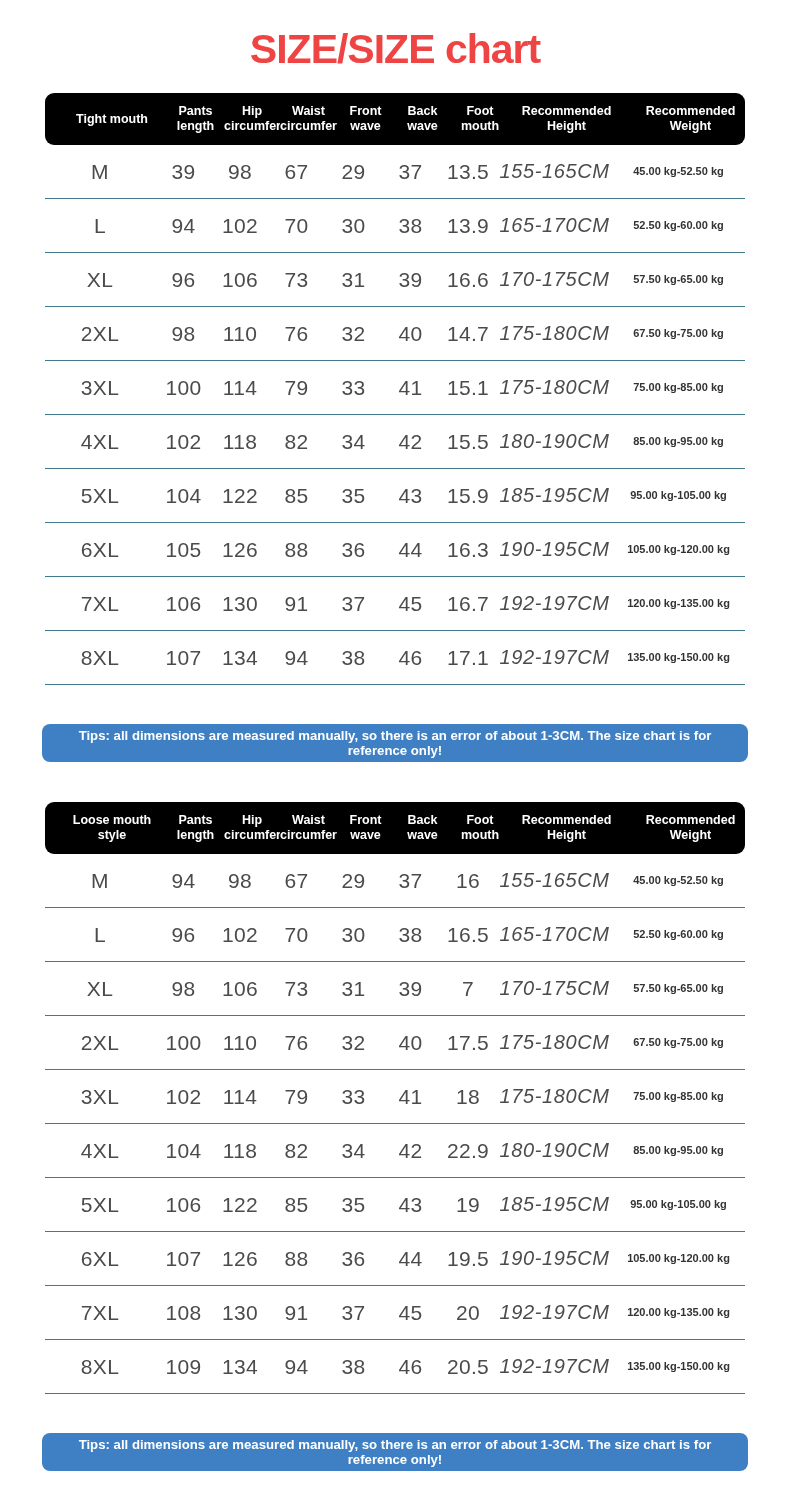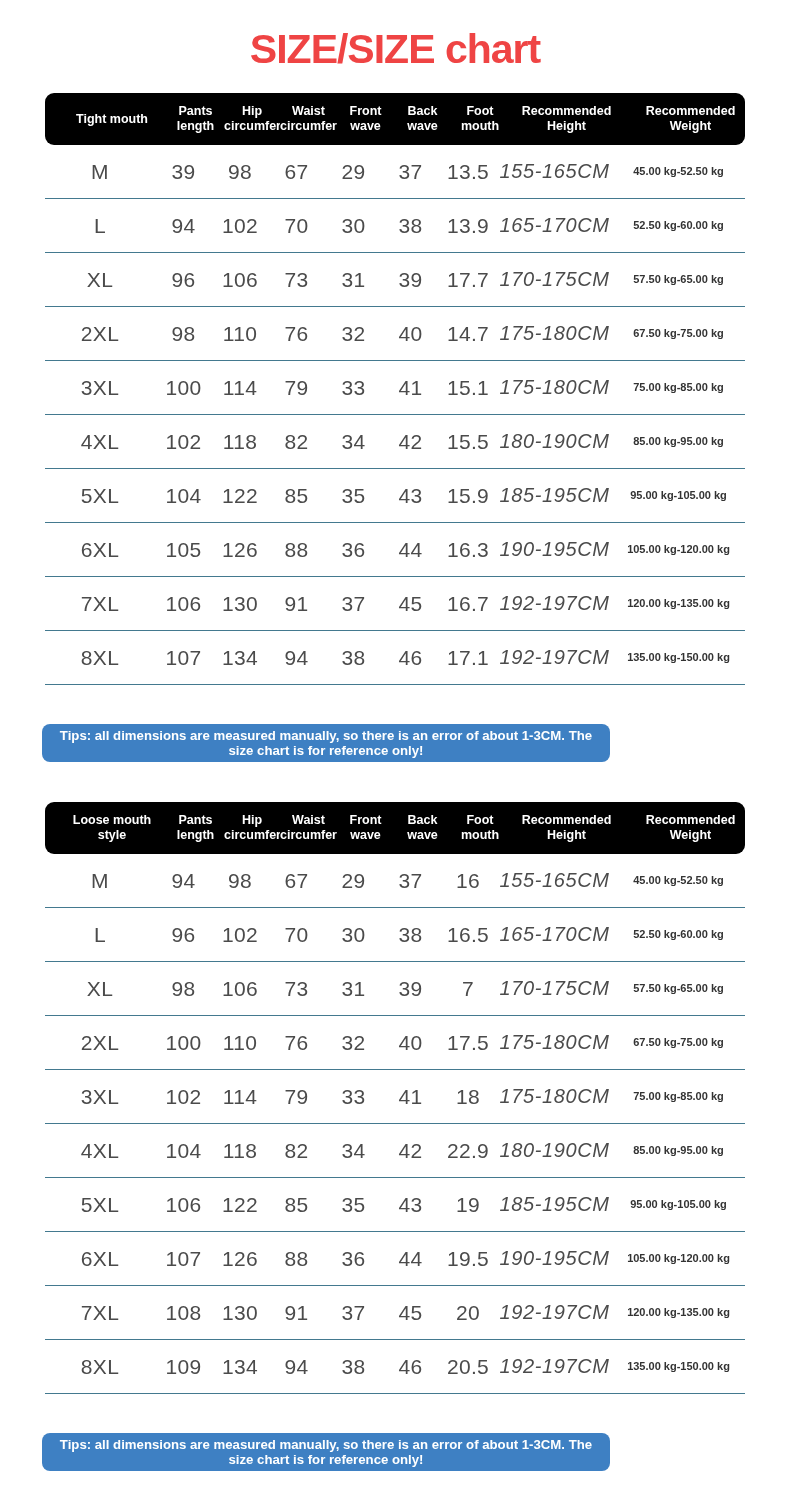--- a/index.html
+++ b/index.html
@@ -65,21 +65,21 @@
     font-size: 11px;
     font-weight: bold;
     color: #333333;
     line-height: 1.35;
     letter-spacing: 0;
     white-space: normal;
     padding: 0 13px;
   }
   .tip-banner {
     margin: 39px 42px 0;
-    width: 568px;
+    width: 706px;
     min-height: 37px;
     background: #3e80c3;
     border-radius: 8px;
     display: flex;
     align-items: center;
     justify-content: center;
     color: #ffffff;
     font-size: 13.2px;
     font-weight: bold;
     text-align: center;
@@ -127,21 +127,21 @@
         <div class="td c7">165-170CM</div>
         <div class="td c8">52.50 kg-60.00 kg</div>
       </div>
       <div class="trow">
         <div class="td c0">XL</div>
         <div class="td c1">96</div>
         <div class="td c2">106</div>
         <div class="td c3">73</div>
         <div class="td c4">31</div>
         <div class="td c5">39</div>
-        <div class="td c6">17.7</div>
+        <div class="td c6">16.6</div>
         <div class="td c7">170-175CM</div>
         <div class="td c8">57.50 kg-65.00 kg</div>
       </div>
       <div class="trow">
         <div class="td c0">2XL</div>
         <div class="td c1">98</div>
         <div class="td c2">110</div>
         <div class="td c3">76</div>
         <div class="td c4">32</div>
         <div class="td c5">40</div>

